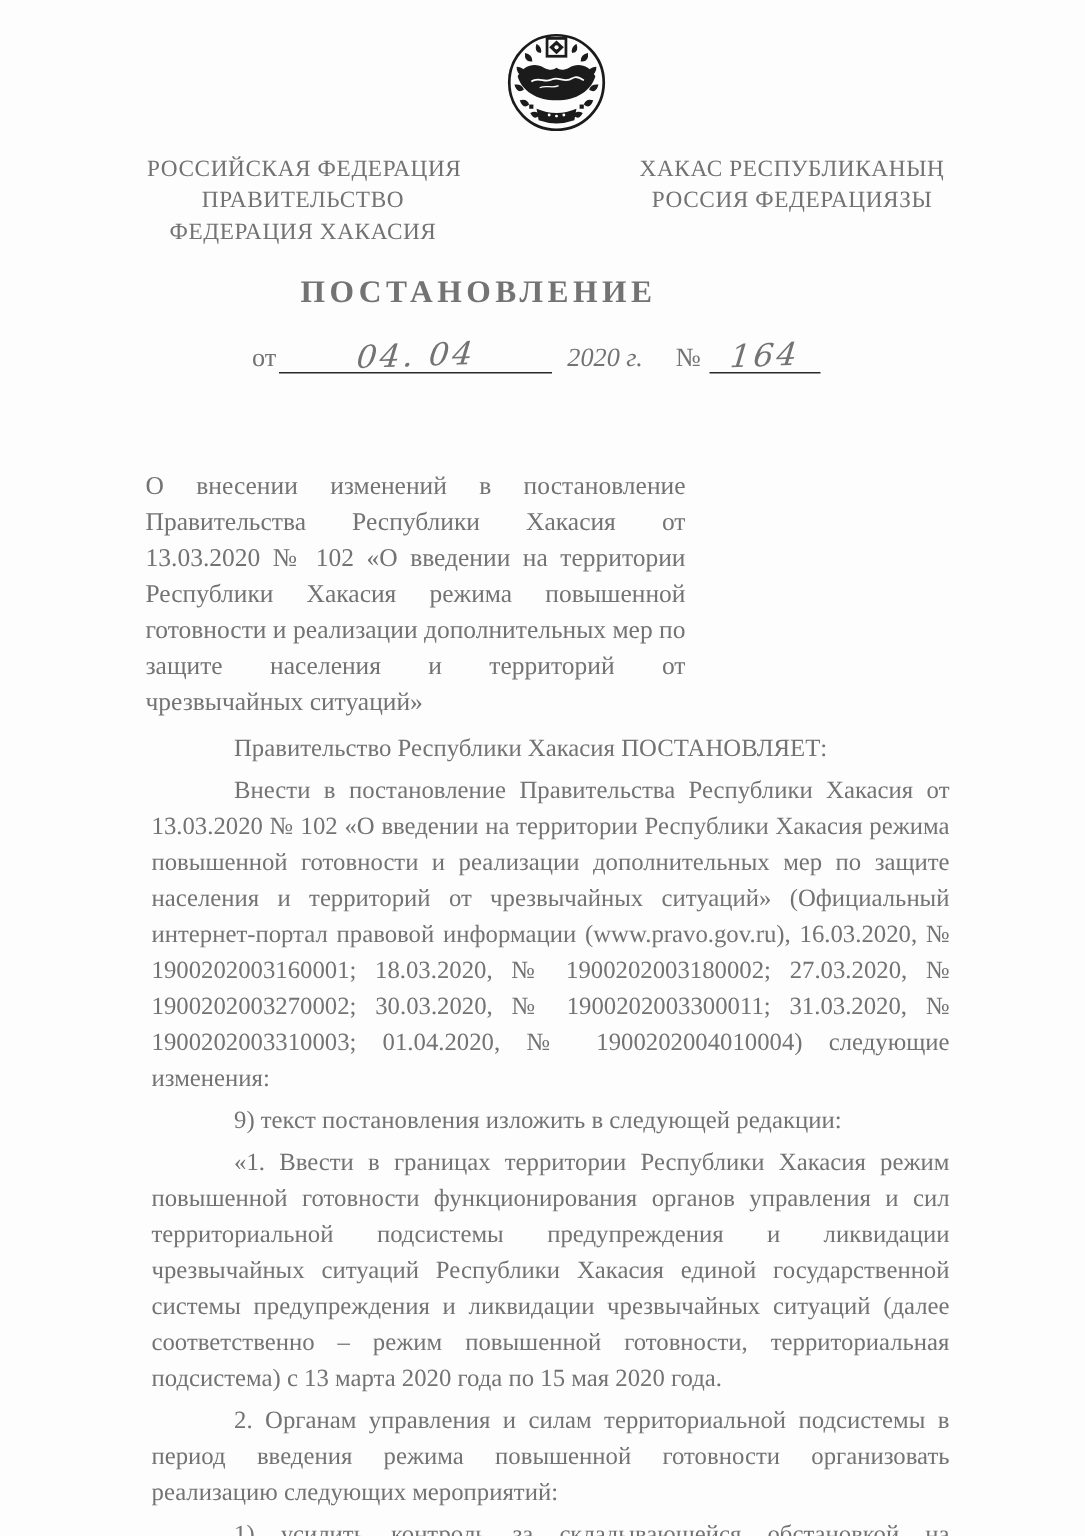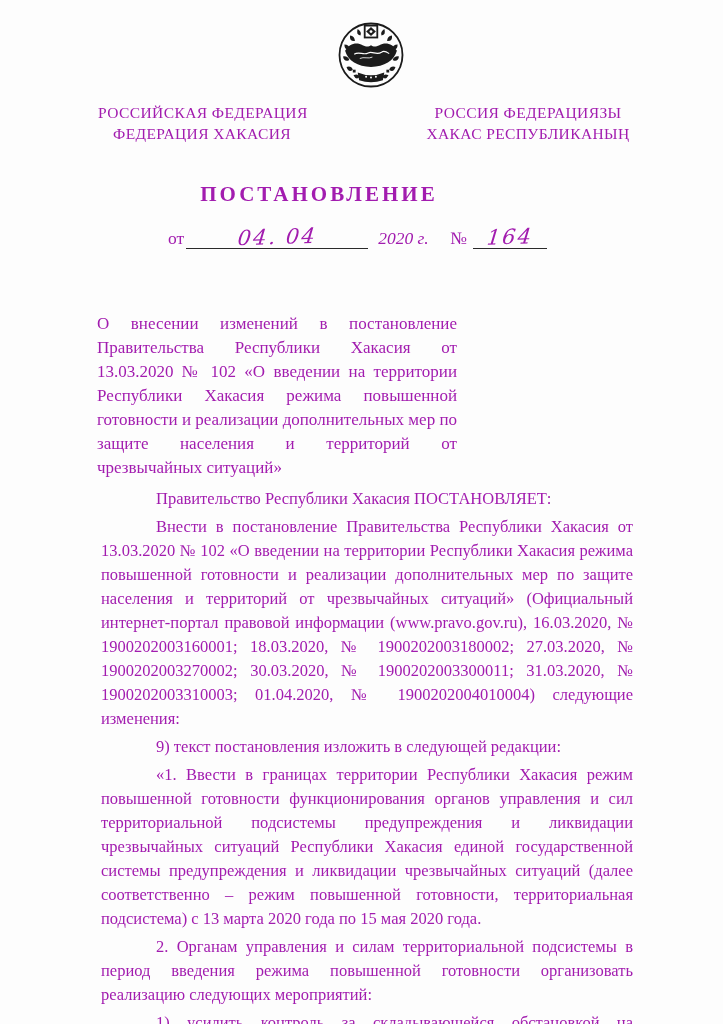--- a/index.html
+++ b/index.html
@@ -2,21 +2,21 @@
 <html lang="ru"><head>
 <meta charset="utf-8">
 <style>
   html, body { margin: 0; padding: 0; background: #e8e8e8; }
   .page {
     position: relative;
     width: 723px;
     height: 1024px;
     margin: 0 auto;
     background: #fdfdfd;
-    color: #a21caf;
+    color: #737373;
     font-family: "Liberation Serif", "DejaVu Serif", serif;
     overflow: hidden;
   }
   .emblem {
     position: absolute;
     left: 336px; top: 16px;
     width: 70px; height: 78px;
   }
   .hdr-col {
     position: absolute;
@@ -132,25 +132,26 @@
       <circle cx="43" cy="86" r="1.4" fill="#fdfdfd"></circle>
       <circle cx="50" cy="87" r="1.4" fill="#fdfdfd"></circle>
       <circle cx="57" cy="86" r="1.4" fill="#fdfdfd"></circle>
       <rect x="24" y="76" width="4" height="4" fill="#1b1b1b"></rect>
       <rect x="72" y="76" width="4" height="4" fill="#1b1b1b"></rect>
     </svg>
   </div>
 
   <div class="hdr-col hdr-left">
       <div>РОССИЙСКАЯ ФЕДЕРАЦИЯ</div>
+      <div>ПРАВИТЕЛЬСТВО</div>
       <div>ФЕДЕРАЦИЯ ХАКАСИЯ</div>
     </div>
   <div class="hdr-col hdr-right">
+      <div>ХАКАС РЕСПУБЛИКАНЫҢ</div>
       <div>РОССИЯ ФЕДЕРАЦИЯЗЫ</div>
-      <div>ХАКАС РЕСПУБЛИКАНЫҢ</div>
     </div>
 
   <div class="doc-title">ПОСТАНОВЛЕНИЕ</div>
 
   <div class="date-line"><span>от</span><span class="blank blank-date"><span class="handwritten">04. 04</span></span><span class="yr">2020 г.</span><span class="num-sign">№</span><span class="blank blank-num"><span class="handwritten">164</span></span></div>
 
 
   <div class="subject">О внесении изменений в постановление Правительства Республики Хакасия от 13.03.2020 № 102 «О введении на территории Республики Хакасия режима повышенной готовности и реализации дополнительных мер по защите населения и территорий от чрезвычайных ситуаций»</div>
 
   <div class="docbody">

